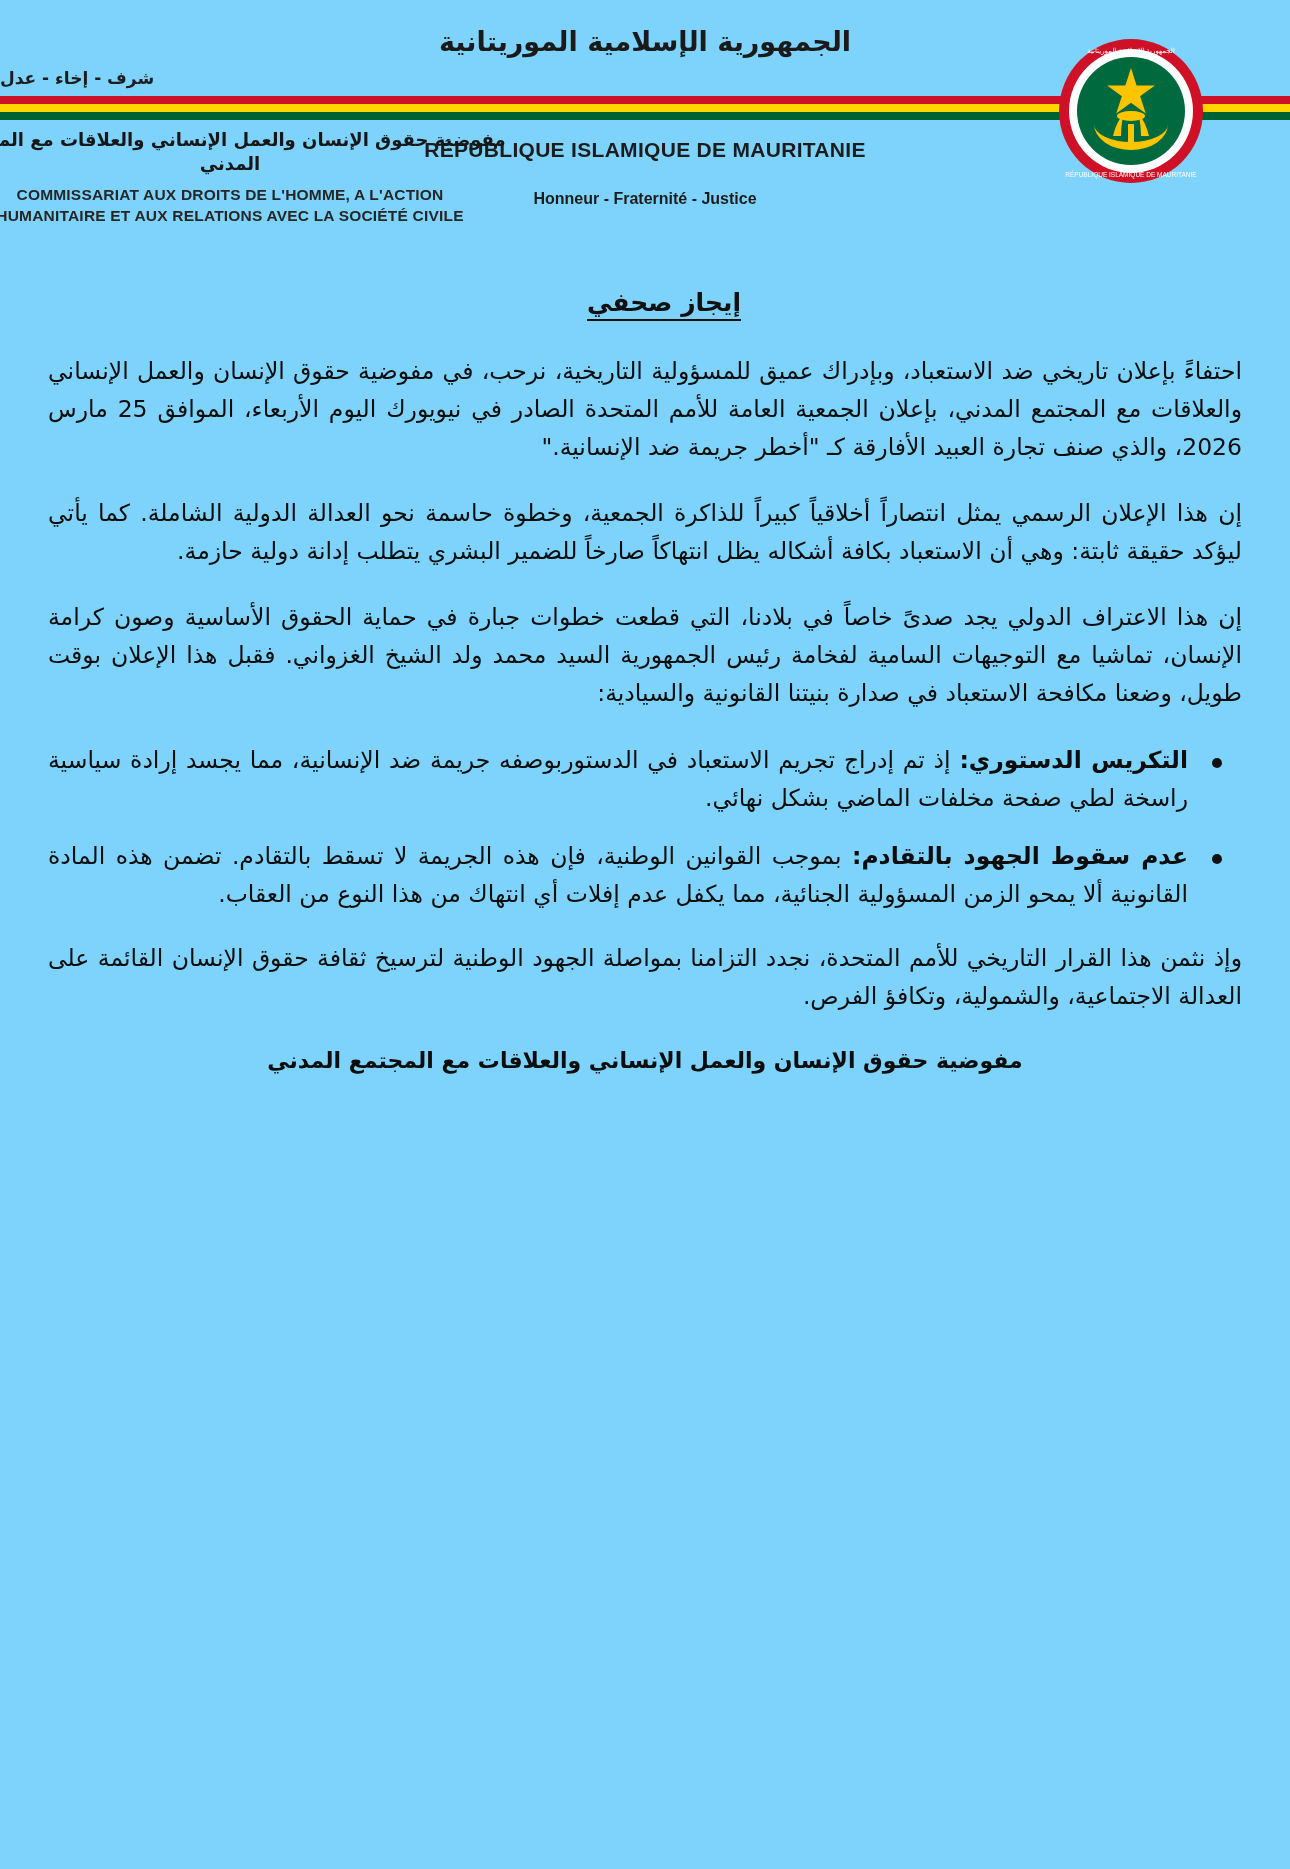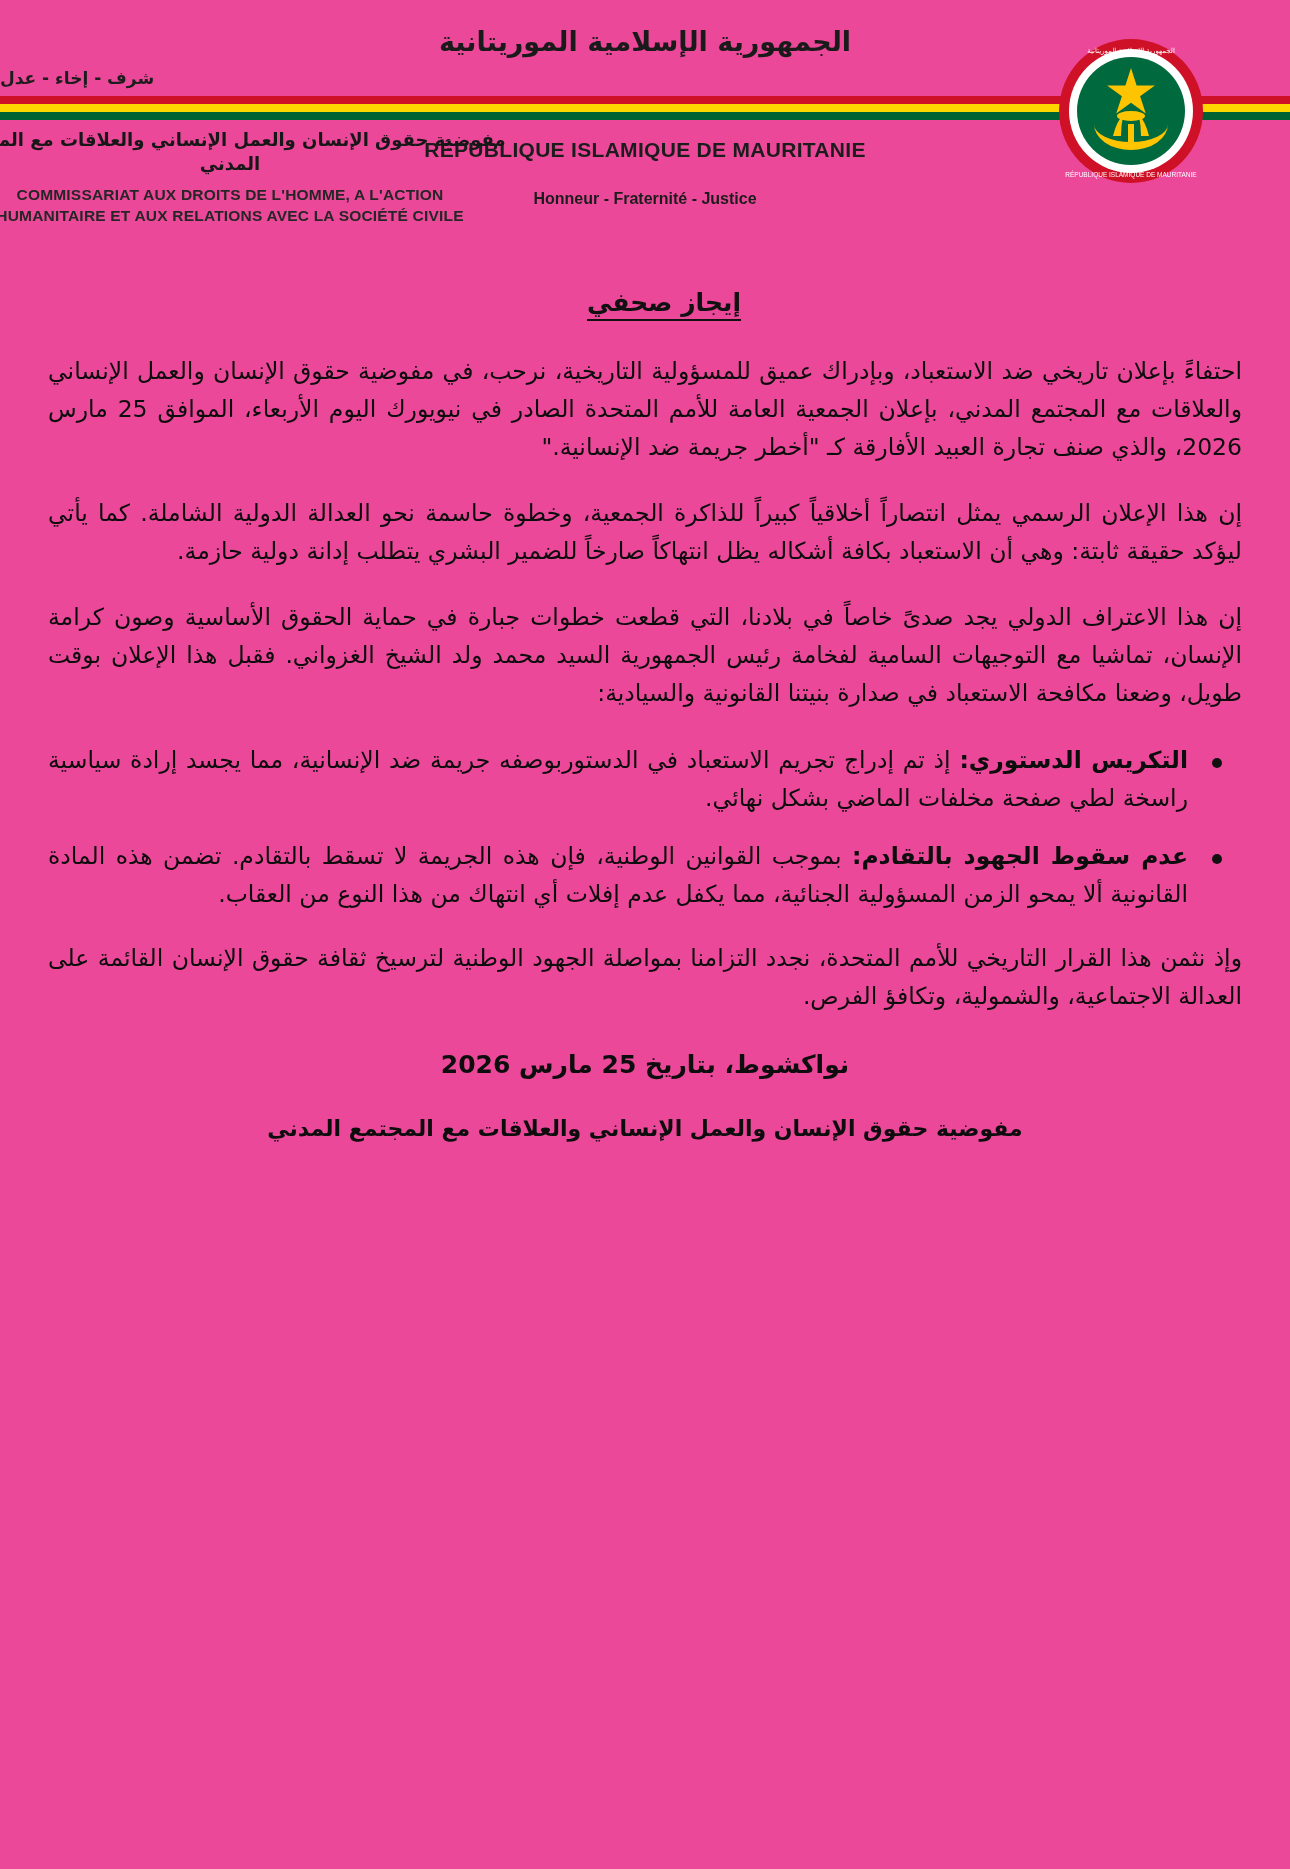--- a/index.html
+++ b/index.html
@@ -13,21 +13,21 @@
     position: relative;
     font-family: "DejaVu Sans", sans-serif;
     color: #111111;
     overflow: hidden;
   }
 
   .page {
     position: relative;
     width: 1290px;
     height: 1869px;
-    background: #ec4899;
+    background: #7dd3fc;
   }
 
   
   .header {
     position: relative;
     height: 232px;
   }
 
   .hdr-ar-title {
     position: absolute;
@@ -273,18 +273,17 @@
         <span class="b-lead">التكريس الدستوري:</span><span> إذ تم إدراج تجريم الاستعباد في الدستوربوصفه جريمة ضد الإنسانية، مما يجسد إرادة سياسية راسخة لطي صفحة مخلفات الماضي بشكل نهائي.</span>
       </li>
       <li>
         <span class="b-lead">عدم سقوط الجهود بالتقادم:</span><span> بموجب القوانين الوطنية، فإن هذه الجريمة لا تسقط بالتقادم. تضمن هذه المادة القانونية ألا يمحو الزمن المسؤولية الجنائية، مما يكفل عدم إفلات أي انتهاك من هذا النوع من العقاب.</span>
       </li>
     </ul>
 
     <p class="para">وإذ نثمن هذا القرار التاريخي للأمم المتحدة، نجدد التزامنا بمواصلة الجهود الوطنية لترسيخ ثقافة حقوق الإنسان القائمة على العدالة الاجتماعية، والشمولية، وتكافؤ الفرص.</p>
 
 
-    <div class="sign-date">نواكشوط، بتاريخ 25 مارس 2026</div>
 
     <div class="sign-org">مفوضية حقوق الإنسان والعمل الإنساني والعلاقات مع المجتمع المدني</div>
   </div>
 
 </div>
 
 </body></html>

